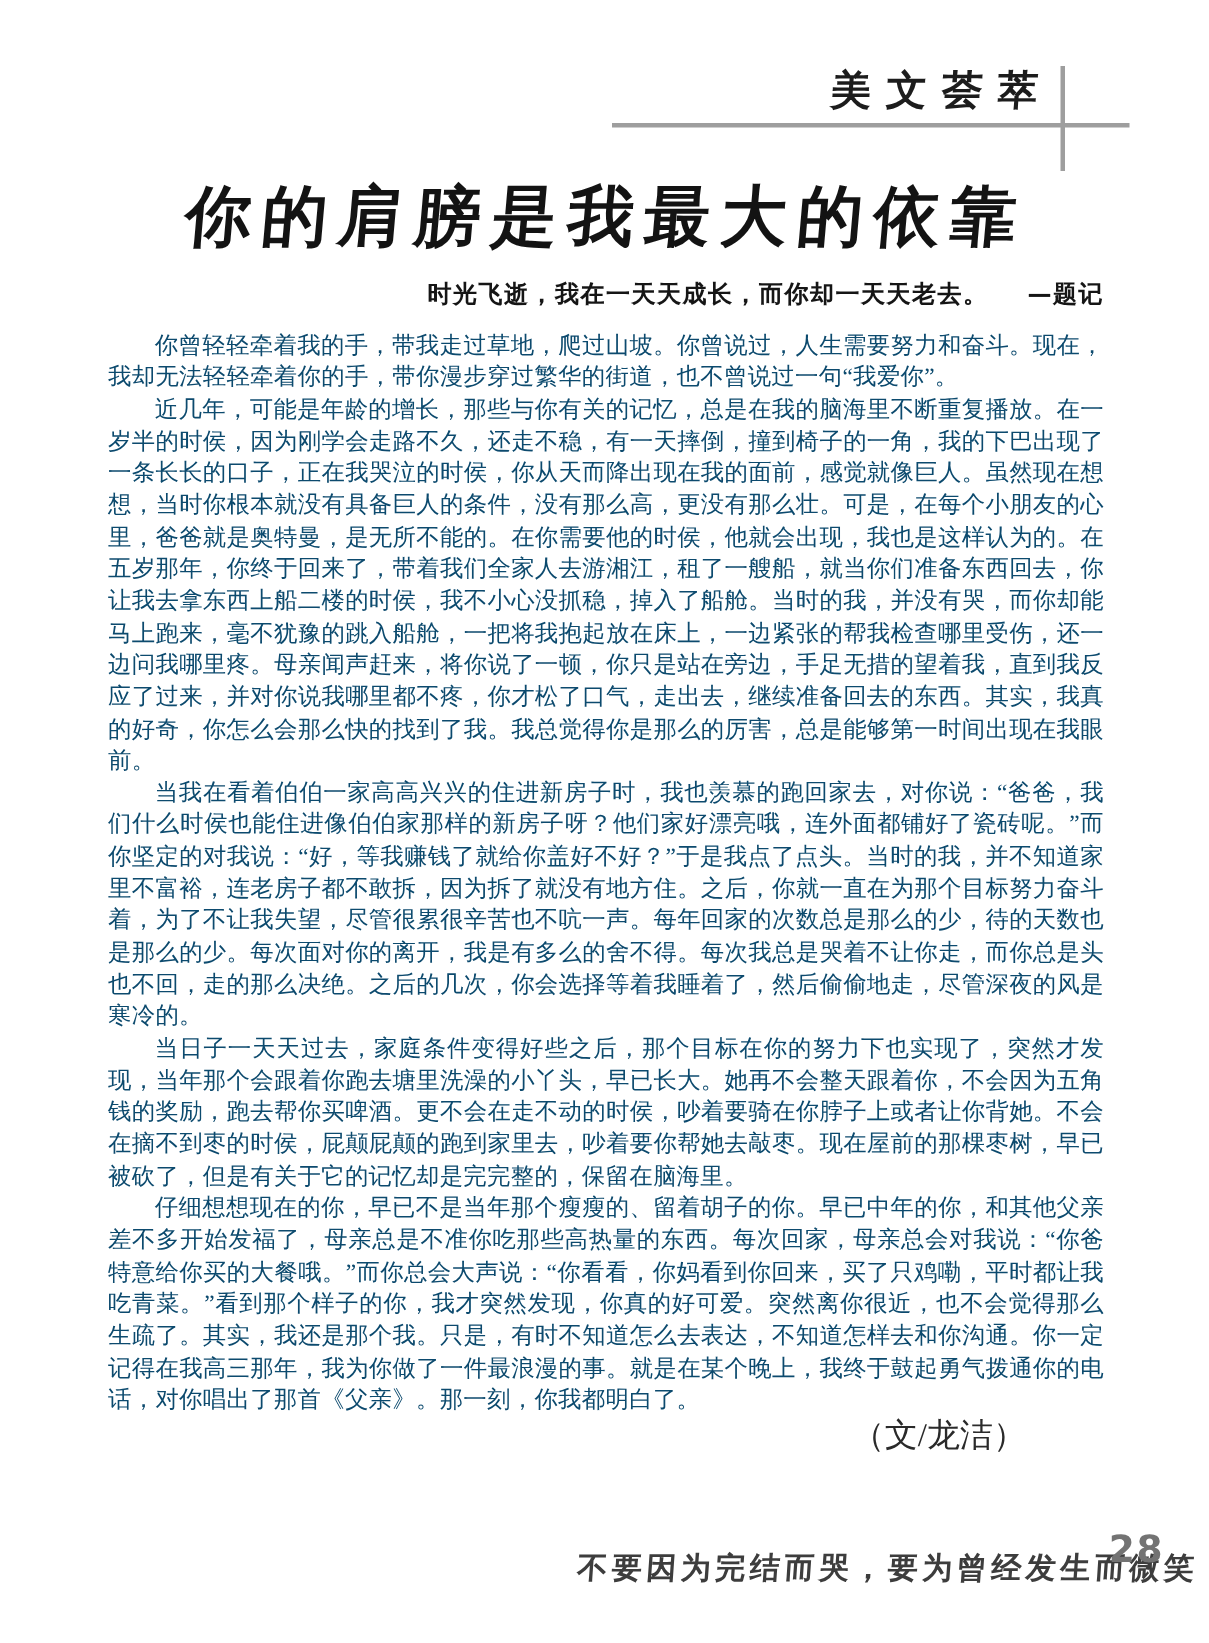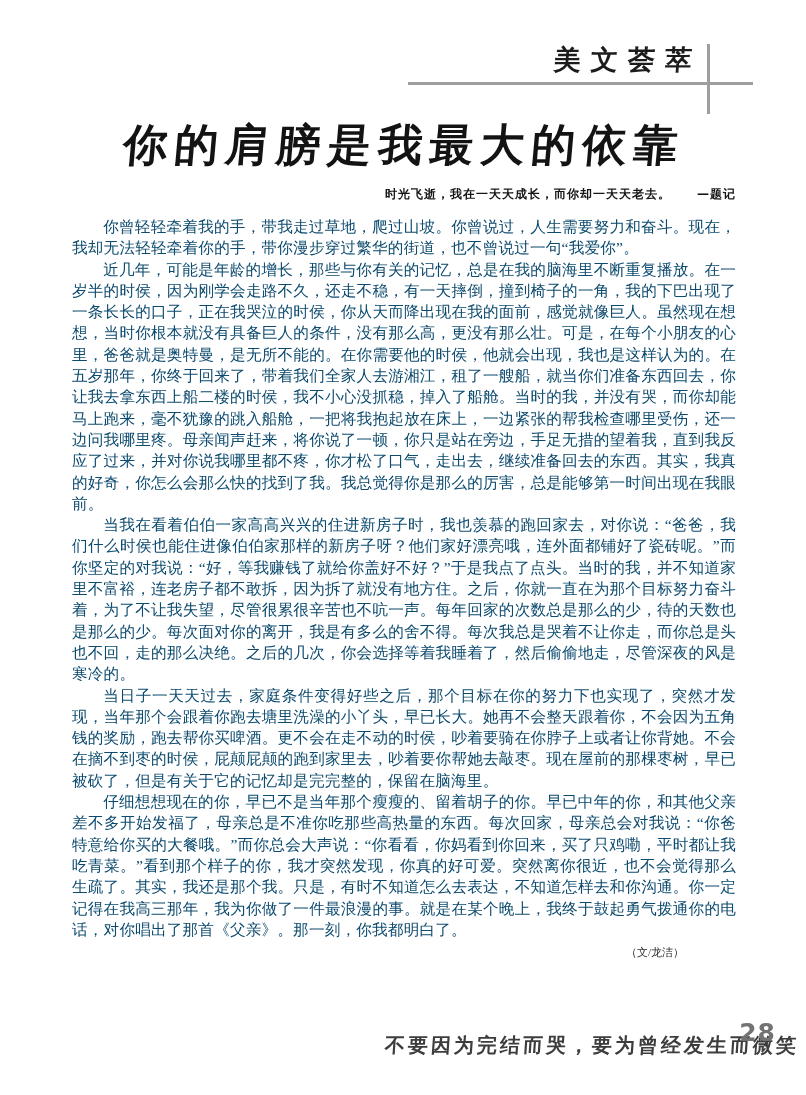--- a/index.html
+++ b/index.html
@@ -55,40 +55,40 @@
     font-weight: bold;
     letter-spacing: 7px;
     color: #131313;
     transform: skewX(-5deg);
     white-space: nowrap;
   }
   .epigraph {
     margin: 8px 0 4px 0;
     text-align: right;
     font-family: "DejaVu Sans", sans-serif;
-    font-size: 12px;
+    font-size: 16px;
     font-weight: bold;
     letter-spacing: 1px;
     color: #151515;
   }
   .epigraph .marker { display: inline-block; margin-left: 26px; }
   .body-text { margin-top: 13px; }
   .body-text p {
     margin: 0;
     text-indent: 2em;
     text-align: justify;
     font-size: 15.6px;
     line-height: 21.3px;
     letter-spacing: 0.2px;
     color: #0c4a6e;
   }
   .byline {
     margin: 2px 52px 0 0;
     text-align: right;
-    font-size: 11px;
+    font-size: 22px;
     line-height: 21px;
     color: #2a2a2a;
   }
 
   
   .footer-motto {
     position: absolute;
     left: 385px; top: 1032px;
     font-family: "DejaVu Serif", cursive, serif;
     font-size: 20px;

